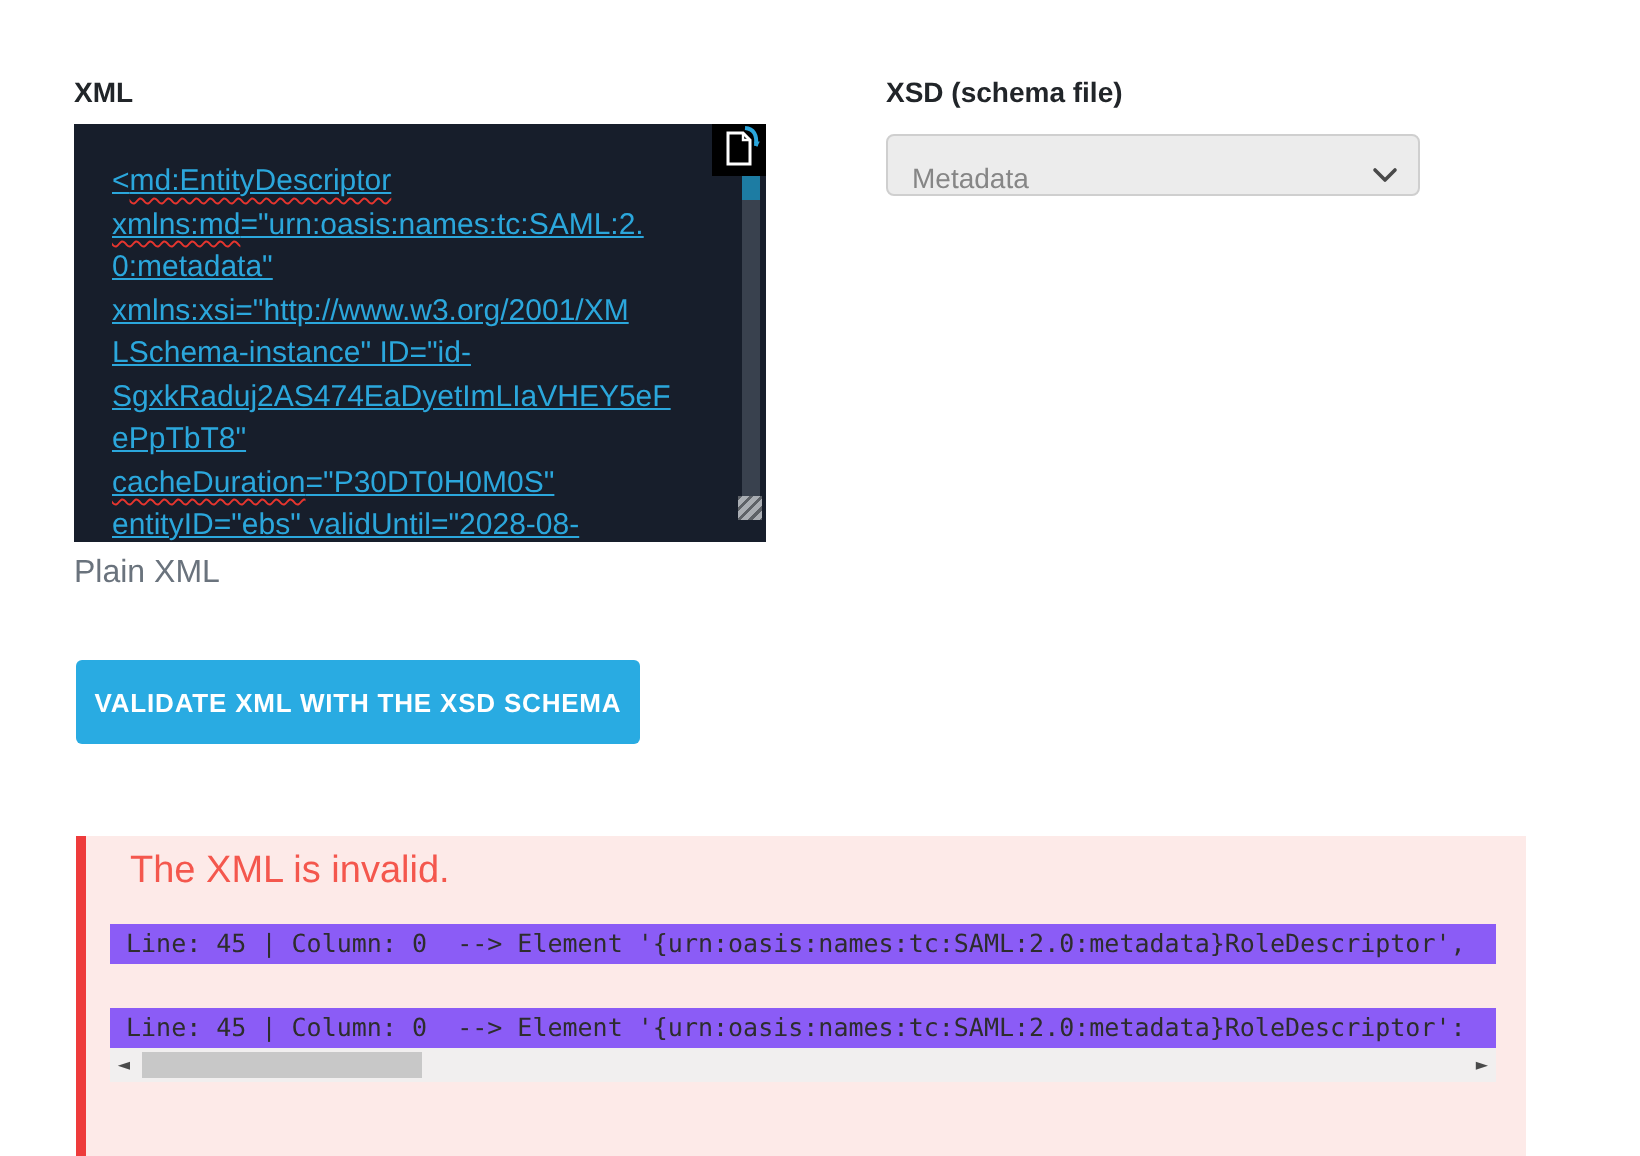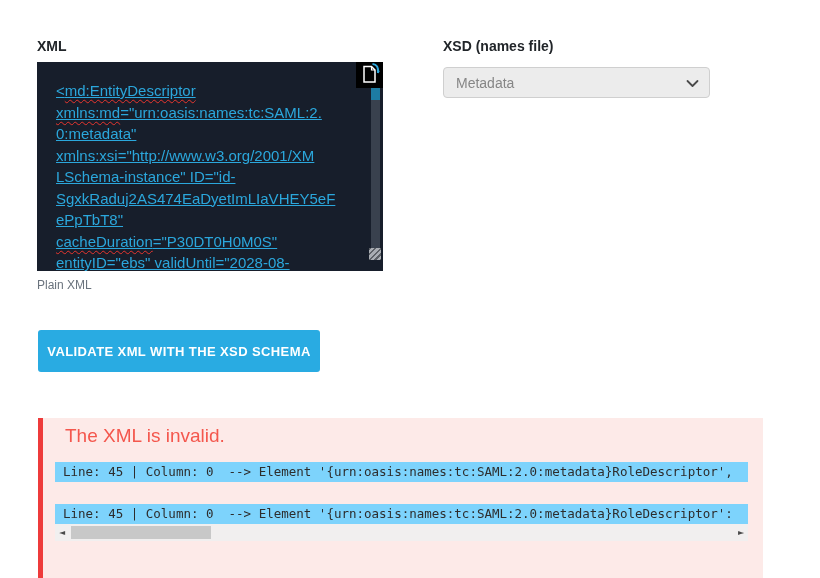--- a/index.html
+++ b/index.html
@@ -45,28 +45,28 @@
     background-image: repeating-linear-gradient(135deg, #5d6167 0 1.5px, transparent 1.5px 4px);
   }
   #copy-button {
     position: absolute; top: 0; right: 0; width: 27px; height: 26px;
     background: #000000; display: flex; align-items: center; justify-content: center;
     cursor: pointer;
   }
 
   #plain-xml-label {
     position: absolute; left: 37px; top: 250px;
-    font-size: 12px; color: #6A737D;
+    font-size: 16px; color: #6A737D;
   }
 
   
   #xsd-select {
     position: absolute; left: 443px; top: 39px; width: 267px; height: 31px;
     background: #ECECEC; border: 1px solid #CFCFCF; border-radius: 4px;
-    display: flex; align-items: center; justify-content: space-between;
+    display: flex; align-items: flex-end; justify-content: space-between;
     padding: 0 10px 0 12px; cursor: default;
   }
   #xsd-select .selected-value { font-size: 14px; color: #868686; }
 
   
   #validate-button {
     position: absolute; left: 38px; top: 302px; width: 282px; height: 42px;
     background: #29ABE2; border: none; border-radius: 3px;
     color: #ffffff; font-family: "Liberation Sans", sans-serif;
     font-size: 13px; font-weight: 700; letter-spacing: 0.4px;
@@ -76,21 +76,21 @@
   
   #error-box {
     position: absolute; left: 38px; top: 390px; width: 725px; height: 167px;
     background: #FDEAE8; border-left: 5px solid #EE3B3B;
     padding: 7px 0 0 12px;
   }
   #error-title {
     margin-left: 10px; font-size: 19px; color: #F4574D;
   }
   .err-row {
-    width: 693px; margin-top: 0; background: #7dd3fc;
+    width: 693px; margin-top: 0; background: #8b5cf6;
     overflow: hidden;
   }
   .err-row pre {
     font-family: "DejaVu Sans Mono", monospace;
     font-size: 12.5px; line-height: 20px; color: #2D2D2D;
     white-space: pre; padding: 0 8px;
   }
   #err-row-1 { margin-top: 15px; }
   #err-row-2 { margin-top: 22px; }
 
@@ -132,21 +132,21 @@
           <path d="M11.5 4.5 v3.5 h3.5" fill="none" stroke="#ffffff" stroke-width="1.2"></path>
           <path d="M12.5 2 q6.5 0.5 5.5 9" fill="none" stroke="#2BA7DC" stroke-width="2"></path>
           <path d="M18.5 11.5 l-1.6 -2.6 l3 -0.2 z" fill="#2BA7DC"></path>
         </svg>
       </span>
     </div>
   </div>
 
   <div id="plain-xml-label">Plain XML</div>
 
-  <div class="field-label" id="xsd-label">XSD (names file)</div>
+  <div class="field-label" id="xsd-label">XSD (schema file)</div>
 
   <div id="xsd-select">
     <span class="selected-value">Metadata</span>
     <span>
       <svg width="13" height="9" viewBox="0 0 13 9">
         <path d="M1.5 2 L6.5 7 L11.5 2" fill="none" stroke="#4A4A4A" stroke-width="1.8" stroke-linecap="round" stroke-linejoin="round"></path>
       </svg>
     </span>
   </div>
 

